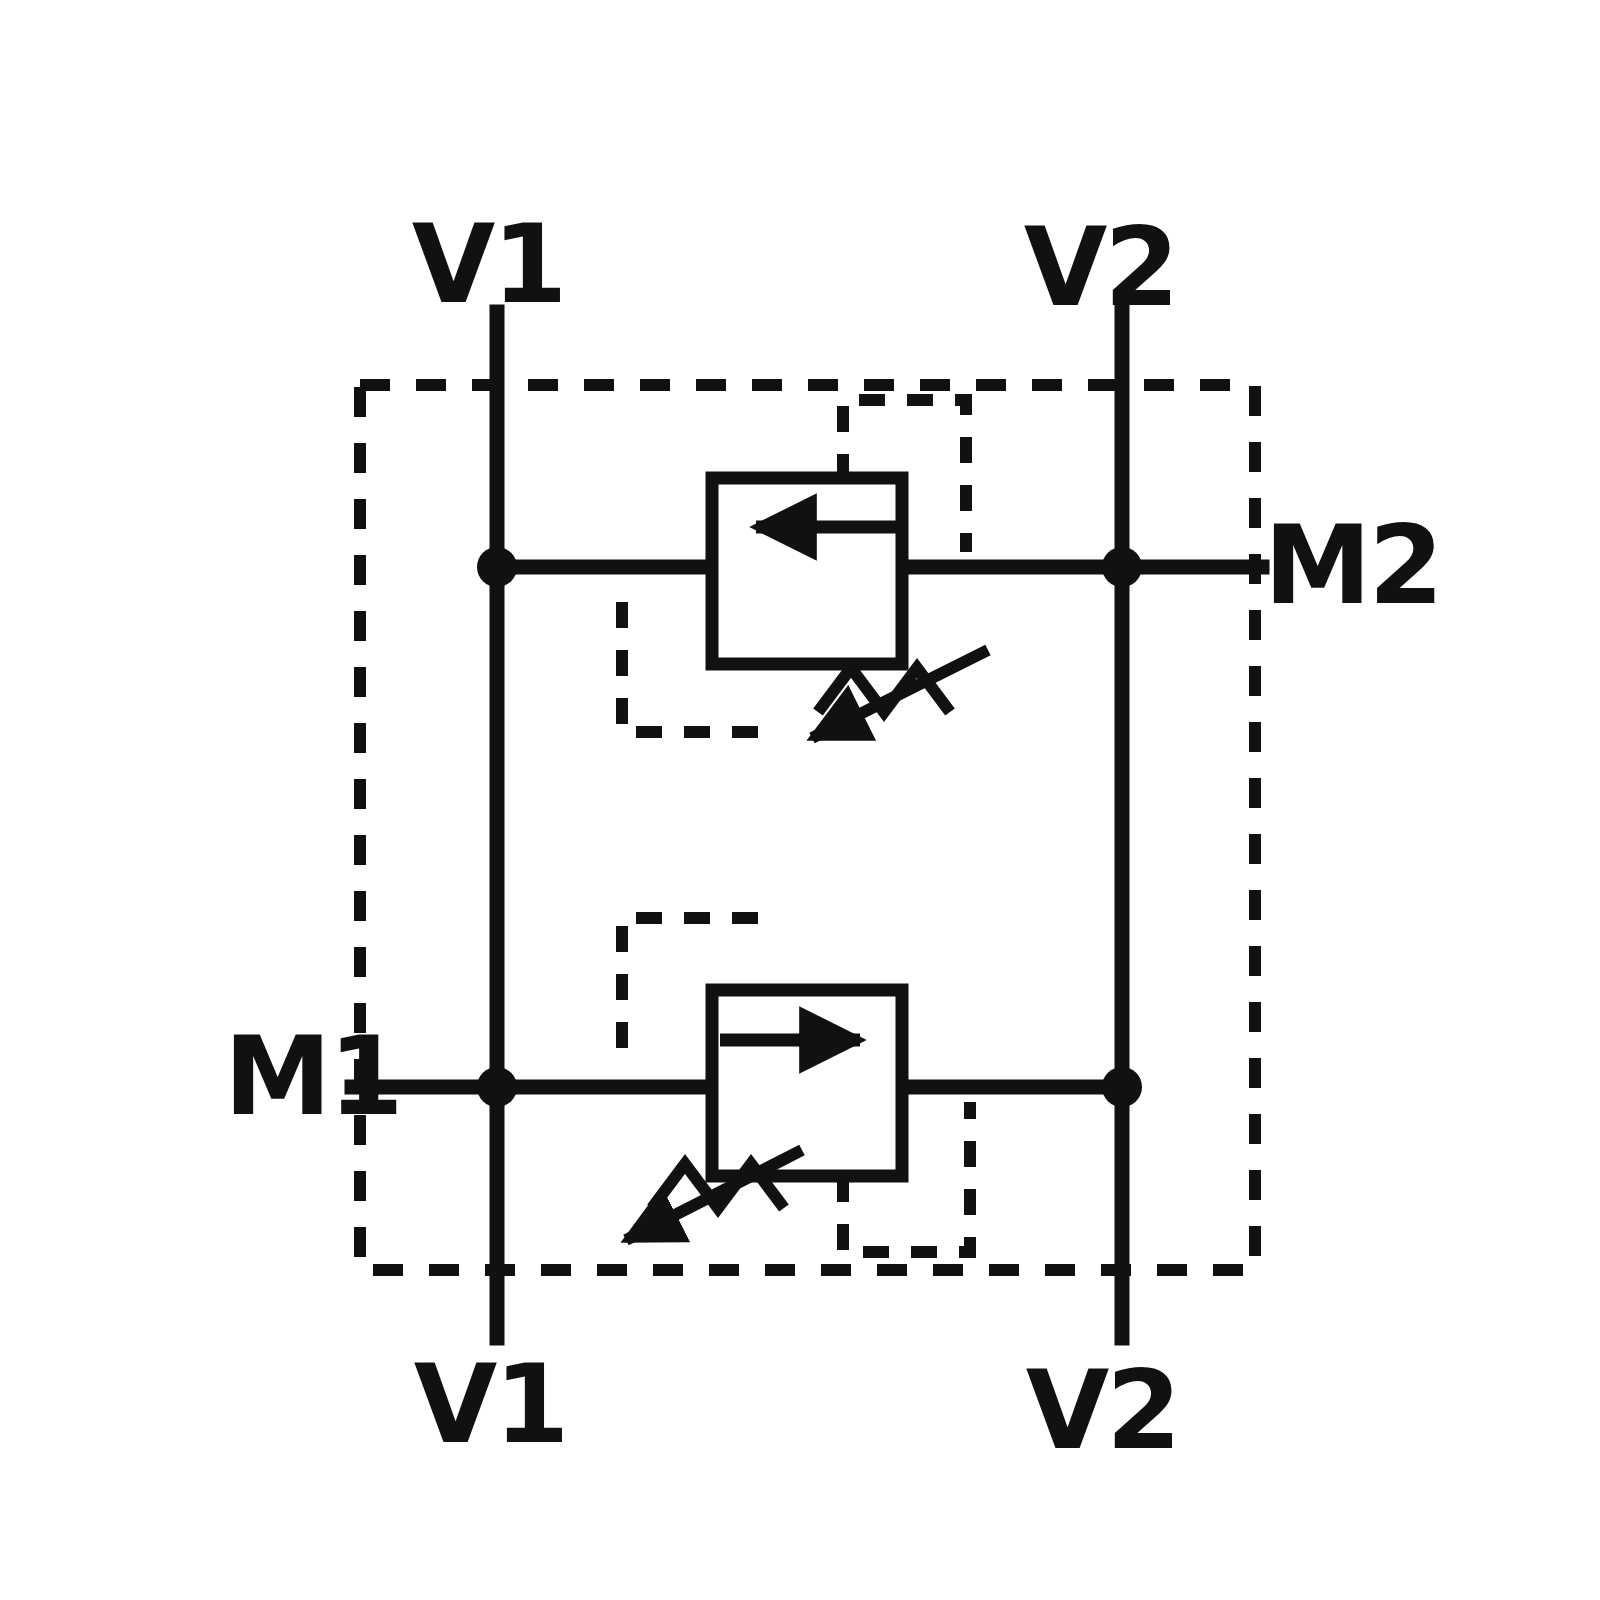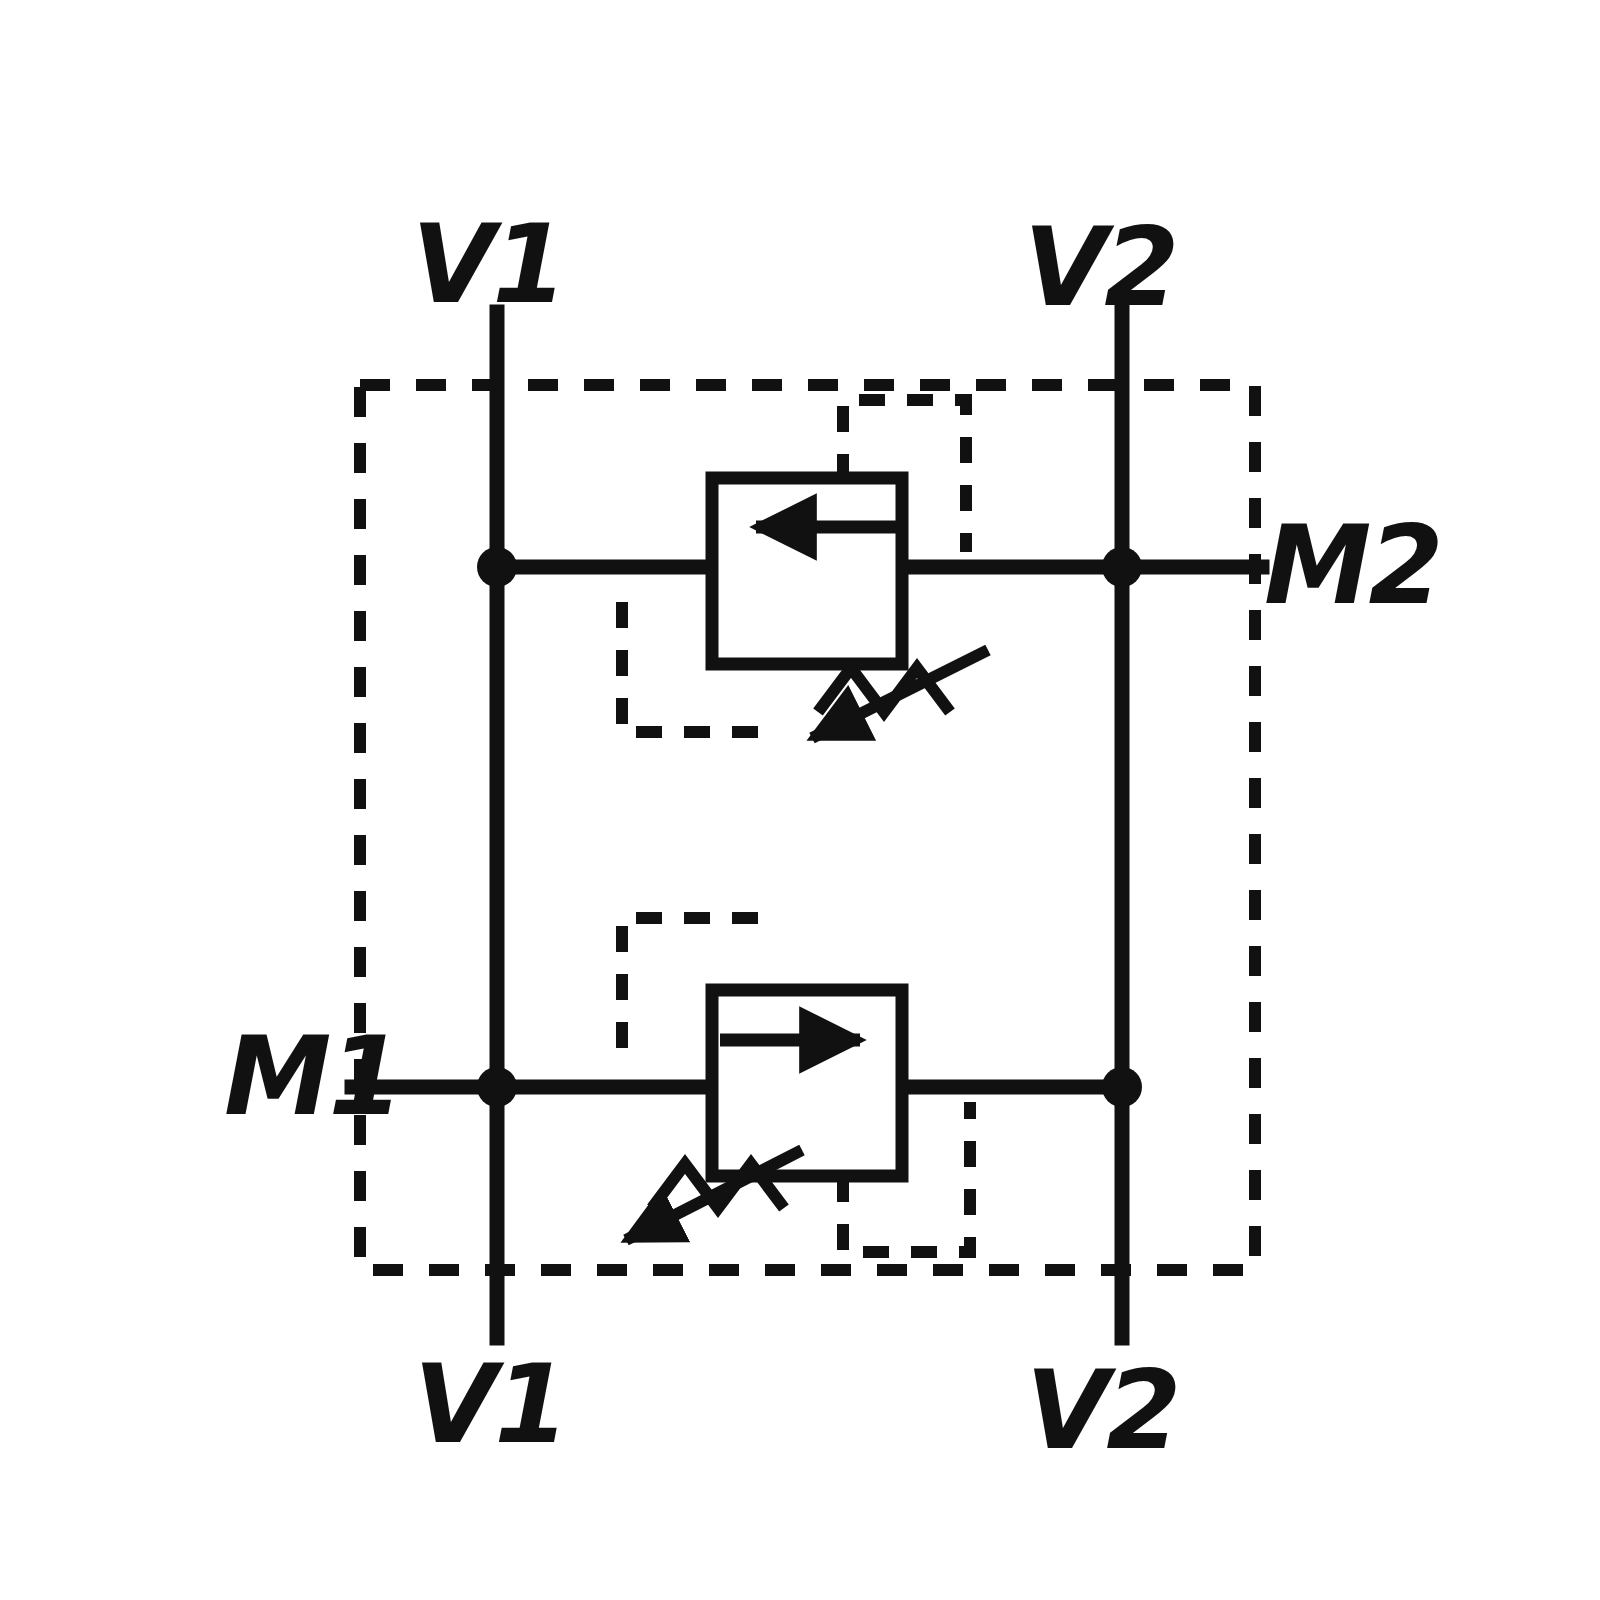--- a/index.html
+++ b/index.html
@@ -8,21 +8,20 @@
     margin: 0;
     background: var(--bg);
     font-family: "DejaVu Sans", sans-serif;
   }
   .stage {
     position: relative;
     width: 1600px;
     height: 1600px;
     background: var(--bg);
     overflow: hidden;
-    font-style: italic;
   }
   svg { display: block; width: 100%; height: 100%; }
   .stroke { stroke: var(--ink); fill: none; }
   .fill   { fill: var(--ink); stroke: none; }
   .valve-box { stroke: var(--ink); fill: var(--bg); }
   text.port-label {
     fill: var(--ink);
     font-family: "DejaVu Sans", sans-serif;
     font-weight: bold;
     font-size: 108px;

